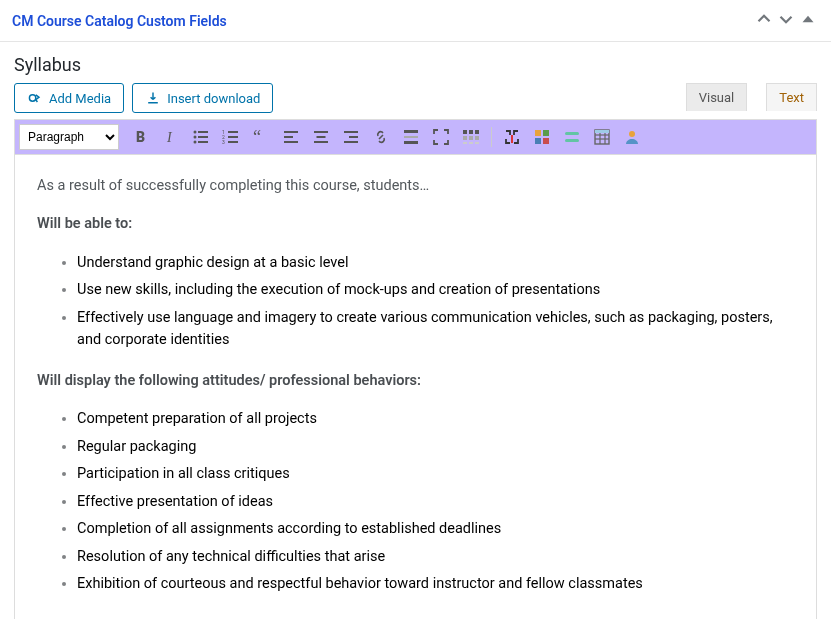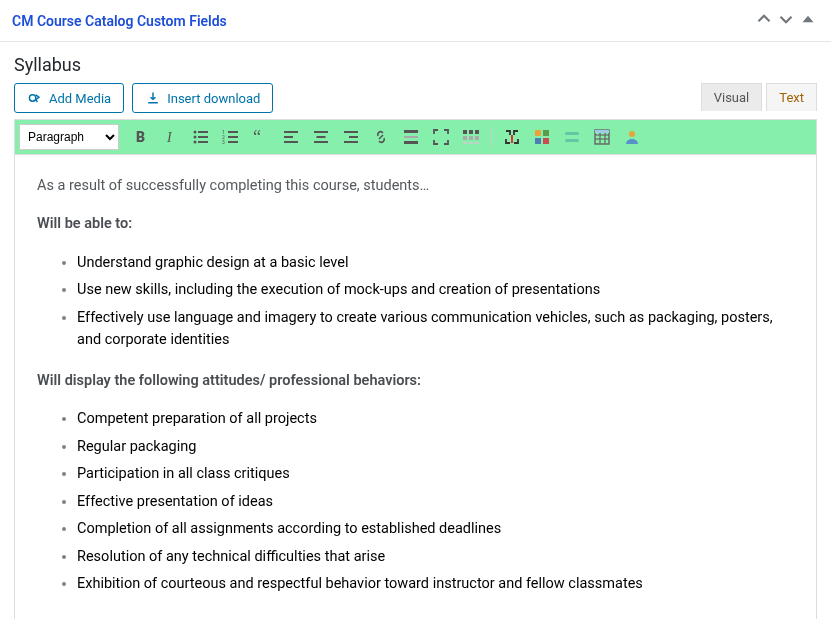--- a/index.html
+++ b/index.html
@@ -50,37 +50,37 @@
     color: #0073aa;
     background: #fff;
     cursor: pointer;
     font-size: 13px;
   }
   .wp-btn svg { width: 16px; height: 16px; }
   .tabs {
     margin-left: auto;
     display: flex;
     align-items: flex-start;
-    gap: 4px;
+    gap: 19px;
   }
   .tab {
     padding: 6px 12px;
     border: 1px solid #ddd;
     border-bottom: none;
     background: #f5f5f5;
     color: #a16207;
     cursor: pointer;
     font-size: 13px;
   }
   .tab.active { background: #ebebeb; color: #555; }
   .toolbar-wrap {
     margin: 0 14px;
     border: 1px solid #ddd;
     border-bottom: none;
-    background: #86efac;
+    background: #c4b5fd;
     display: flex;
     align-items: center;
     padding: 4px 4px;
     gap: 2px;
     flex-wrap: wrap;
   }
   .format-select {
     height: 26px;
     width: 100px;
     border: 1px solid #ccc;

